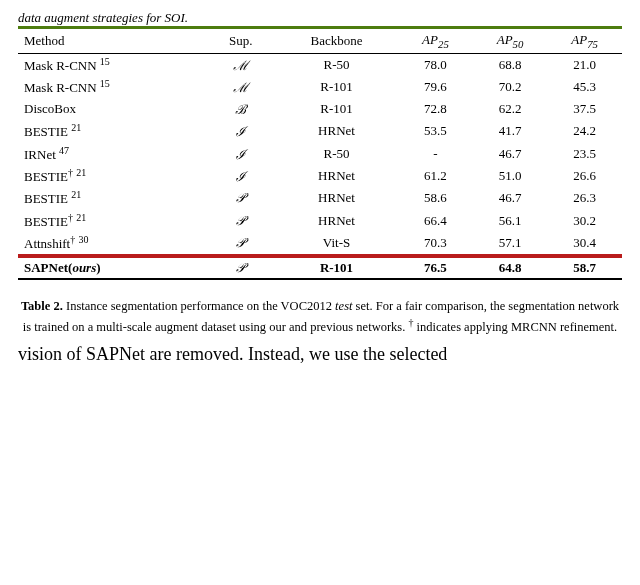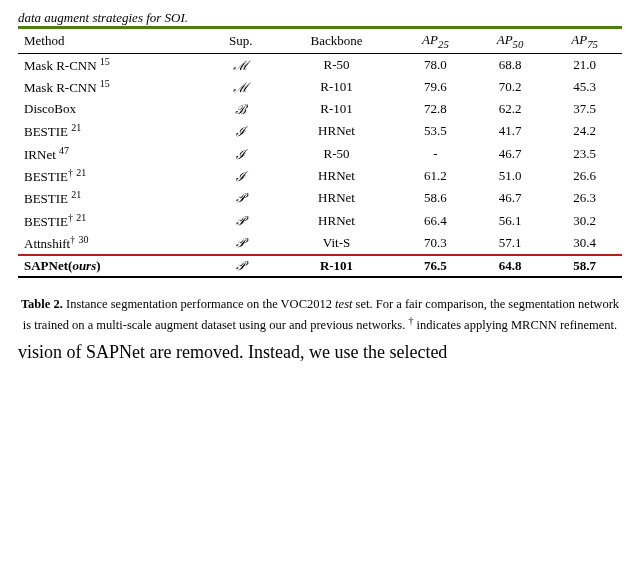--- a/index.html
+++ b/index.html
@@ -41,21 +41,21 @@
       text-align: left;
     }
     tbody tr td:nth-child(2) {
       text-align: center;
       font-style: italic;
     }
     .last-data-row td {
       border-bottom: 1px solid #000;
     }
     .highlight-row td {
-      border-top: 2px solid #b91c1c;
+      border-top: 4px solid #b91c1c;
       border-bottom: 2px solid #000;
       font-weight: bold;
     }
     .highlight-row td:nth-child(2) {
       font-weight: normal;
       font-style: italic;
     }
     .caption {
       margin-top: 17px;
       font-size: 12.5px;

